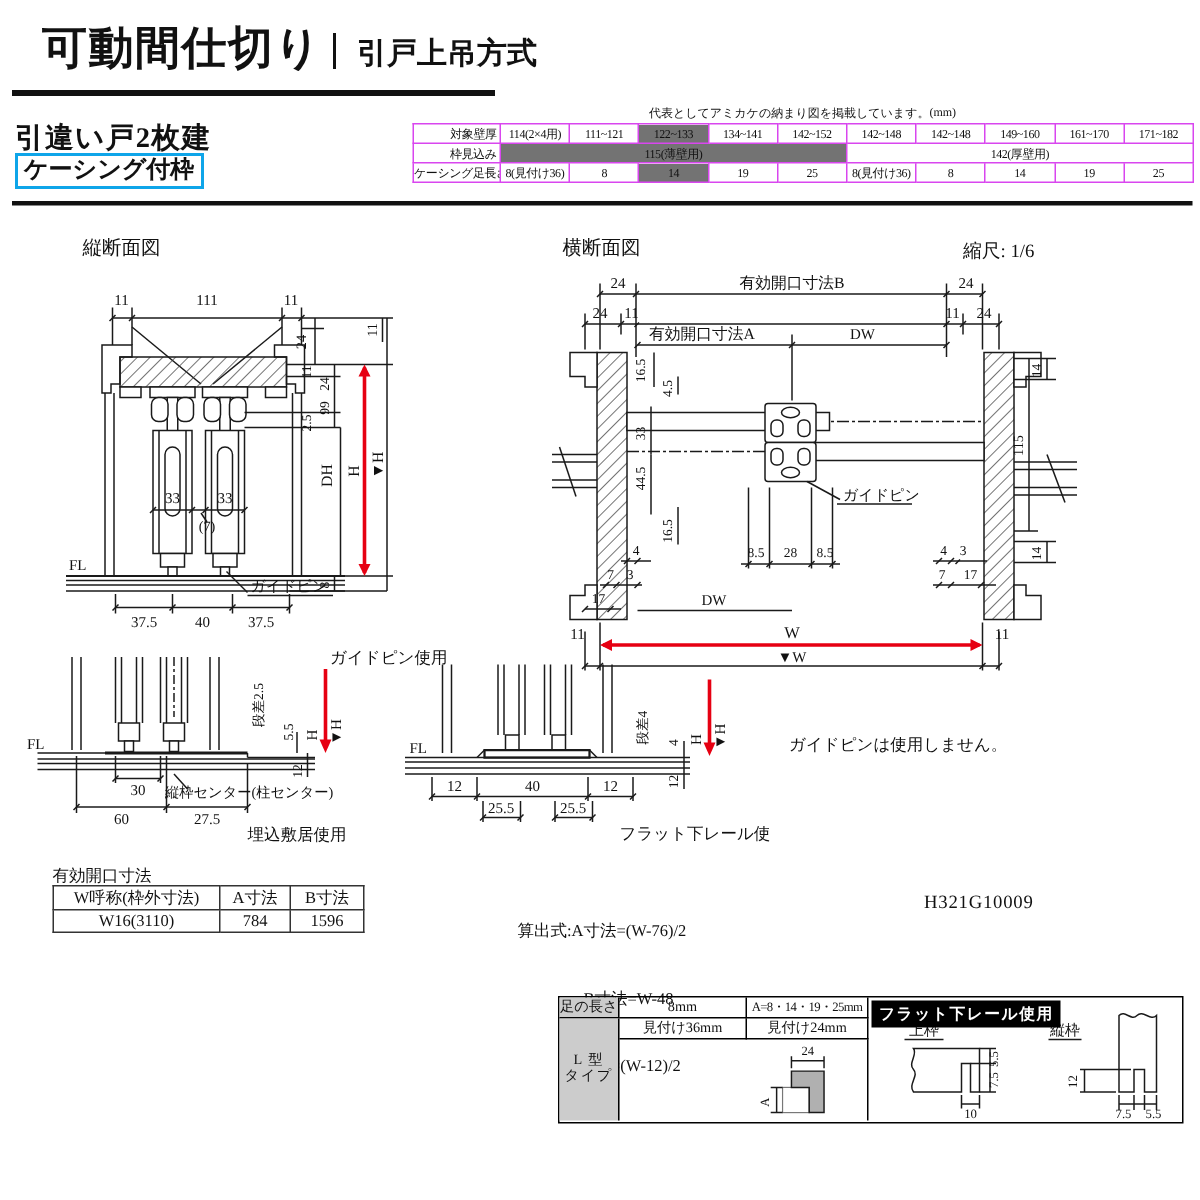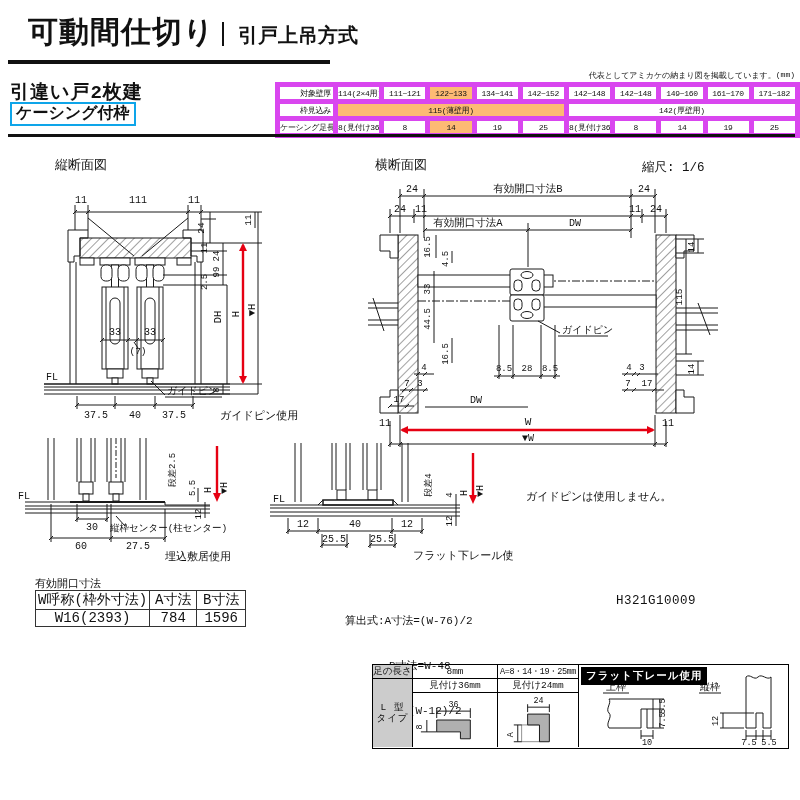--- a/index.html
+++ b/index.html
@@ -1,37 +1,37 @@
 <!DOCTYPE html>
 <html><head>
 <meta charset="utf-8">
 <style>
   html,body{margin:0;padding:0;background:#fff}
   .page{position:relative;width:800px;height:768px;background:#fff;overflow:hidden;
-        font-family:Liberation Mono, monospace;color:#111}
+        font-family:Liberation Serif, serif;color:#111}
   .abs{position:absolute}
   .title{font-size:30px;font-weight:bold;letter-spacing:1px}
   .subtitle{font-size:20px;font-weight:bold}
   .tdiv{width:2px;height:24px;background:#111}
   .rule{background:#111}
   .prod1{font-size:19px;font-weight:bold;letter-spacing:1px}
   .prod2{font-size:16px;font-weight:bold;border:2px solid #0ea5e9;padding:0 4px;line-height:1.25}
-  .specwrap{width:520px;display:flex;justify-content:flex-end;font-size:8px}
+  .specwrap{width:520px;display:flex;justify-content:center;font-size:8px}
   table{border-collapse:collapse}
   .spec{table-layout:fixed;width:520px}
-  .spec td{border:5px solid #d946ef;font-size:8px;text-align:center;height:12px;padding:0;
+  .spec td{border:1px solid #d946ef;font-size:8px;text-align:center;height:12px;padding:0;
            white-space:nowrap;letter-spacing:-0.3px;overflow:hidden}
   .spec td.lbl{text-align:right;padding-right:2px}
-  .shade{background:#fdba74}
+  .shade{background:#737373}
   .seclab{font-size:13px}
   .scale{font-size:12.5px}
   .gplab{font-size:11px}
   .notetxt{font-size:11px}
   .opentitle{font-size:11px}
-  .open td{border:1px solid #333;font-size:14px;text-align:center;height:14px;padding:0 2px;white-space:nowrap}
+  .open td{border:1px solid #333;font-size:11px;text-align:center;height:14px;padding:0 2px;white-space:nowrap}
   .formulas{font-size:11px;line-height:15px;white-space:pre}
   .f-ind{padding-left:44px}
   .docnum{font-size:12.5px;letter-spacing:0.5px}
   .casing{display:grid;grid-template-columns:40px 85px 81px 207px;grid-template-rows:14px 14px 54px;
           border:1.5px solid #000;box-sizing:border-box;font-size:9.5px;width:417px;height:85px}
   .casing .cell{border-right:1px solid #000;border-bottom:1px solid #000;display:flex;
                 align-items:center;justify-content:center;box-sizing:border-box;white-space:nowrap;overflow:hidden}
   .casing .gray{background:#ccc}
   .casing .c3{grid-row:1/4;grid-column:4;border-right:none;position:relative;display:block}
   .casing .typec{grid-row:2/4;grid-column:1;flex-direction:column;line-height:1.2;letter-spacing:1px}
@@ -325,21 +325,21 @@
     <text x="274" y="207" text-anchor="middle" font-size="9">3</text>
     <text x="260" y="223" text-anchor="middle" font-size="9">7</text>
     <text x="279" y="223" text-anchor="middle" font-size="9">17</text>
     <text x="108" y="240" text-anchor="middle" font-size="10">DW</text>
     <text x="17" y="263" text-anchor="middle" font-size="10">11</text>
     <text x="160" y="262" text-anchor="middle" font-size="11">W</text>
     <text x="300" y="263" text-anchor="middle" font-size="10">11</text>
     <text x="160" y="278" text-anchor="middle" font-size="10">▼W</text>
   </svg>
 
-  <div class="abs gplab" style="left:220px;top:408px">ガイドピン使用</div>
+  <div class="abs gplab" style="left:220px;top:431px">ガイドピン使用</div>
   <div class="abs notetxt" style="left:526px;top:489px">ガイドピンは使用しません。</div>
 
   <svg class="abs" style="left:15px;top:430px" width="258" height="138" viewBox="0 0 258 138">
     <g class="g">
       <line x1="202" y1="16" x2="202" y2="68" stroke="#e60012" stroke-width="2.4"></line>
       <polygon points="202,72 198,63 206,63" fill="#e60012" stroke="none"></polygon>
       <line x1="33" y1="8" x2="33" y2="70"></line>
         <line x1="39" y1="8" x2="39" y2="70"></line>
       <line x1="62" y1="8" x2="62" y2="52"></line>
         <line x1="66" y1="8" x2="66" y2="52"></line>
@@ -444,21 +444,21 @@
 
   <div class="abs opentitle" style="left:35px;top:576px">有効開口寸法</div>
   <table class="open abs" style="left:35px;top:590px">
     <tbody>
         <tr>
       <td style="width:106px">W呼称(枠外寸法)</td>
       <td style="width:42px">A寸法</td>
       <td style="width:44px">B寸法</td>
     </tr>
     <tr>
-      <td>W16(2393)</td>
+      <td>W16(3110)</td>
       <td>784</td>
       <td>1596</td>
     </tr>
   </tbody>
     </table>
 
   <div class="abs formulas" style="left:345px;top:584px">
     <div>算出式:A寸法=(W-76)/2</div>
     <div class="f-ind">B寸法=W-48</div>
     <div class="f-ind">DW=(W-12)/2</div>
@@ -469,34 +469,20 @@
   <div class="abs casing" style="left:372px;top:664px">
     <div class="cell gray" style="grid-row:1;grid-column:1">足の長さ</div>
     <div class="cell" style="grid-row:1;grid-column:2">8mm</div>
     <div class="cell small" style="grid-row:1;grid-column:3">A=8・14・19・25mm</div>
     <div class="cell typec gray nb">
       <span>L 型</span>
       <span>タイプ</span>
     </div>
     <div class="cell" style="grid-row:2;grid-column:2">見付け36mm</div>
     <div class="cell" style="grid-row:2;grid-column:3">見付け24mm</div>
-    <div class="cell nb" style="grid-row:3;grid-column:2;position:relative">
-      <svg width="85" height="53" viewBox="0 0 85 53">
-        <g class="g">
-          <path d="M24,26 H58 V45 H48 V38 H24 Z" fill="#b0b0b0"></path>
-          <line x1="24" y1="24" x2="24" y2="14"></line>
-            <line x1="58" y1="24" x2="58" y2="14"></line>
-          <line x1="24" y1="17" x2="58" y2="17"></line>
-          <line x1="8" y1="38" x2="24" y2="38"></line>
-            <line x1="14" y1="26" x2="14" y2="38"></line>
-        </g>
-        <text x="41" y="13" text-anchor="middle" font-size="8.5">36</text>
-        <text x="9" y="33" transform="rotate(-90 9 33)" text-anchor="middle" font-size="8.5">8</text>
-      </svg>
-    </div>
     <div class="cell nb" style="grid-row:3;grid-column:3;position:relative">
       <svg width="81" height="53" viewBox="0 0 81 53">
         <g class="g">
           <rect x="24" y="31" width="18" height="17" fill="#fff" stroke="#777" stroke-width="0.8"></rect>
           <path d="M30,20 H52 V48 H42 V31 H30 Z" fill="#b0b0b0"></path>
           <line x1="30" y1="18" x2="30" y2="10"></line>
             <line x1="52" y1="18" x2="52" y2="10"></line>
           <line x1="30" y1="13" x2="52" y2="13"></line>
           <line x1="24" y1="31" x2="16" y2="31"></line>
             <line x1="24" y1="48" x2="16" y2="48"></line>

